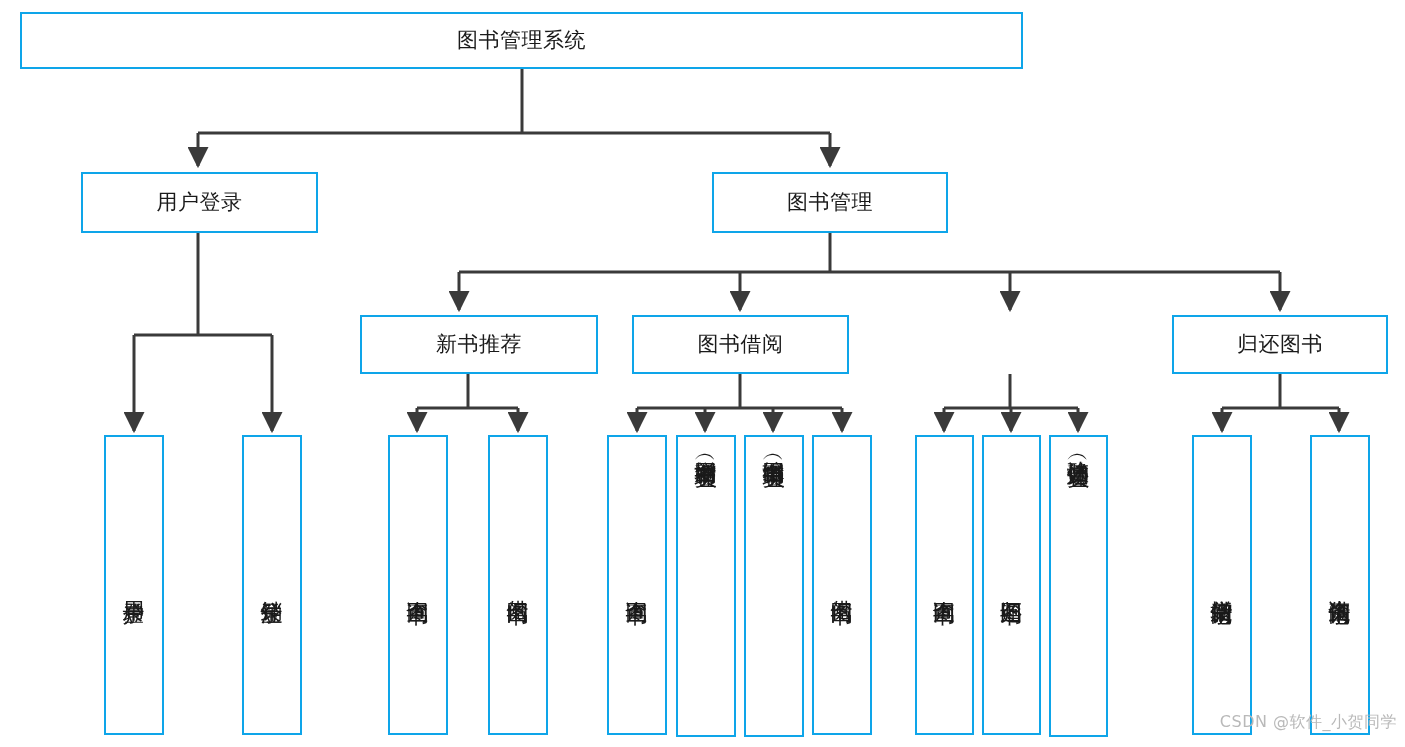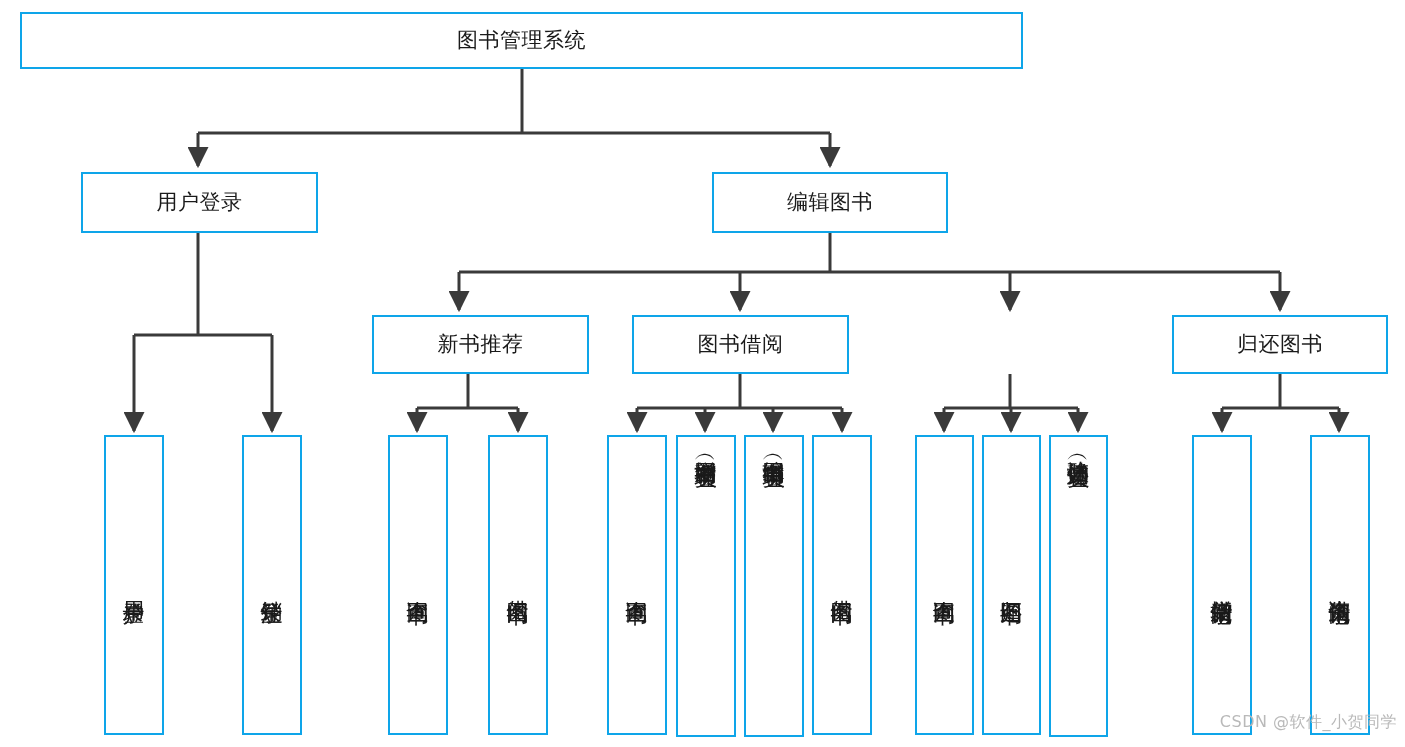--- a/index.html
+++ b/index.html
@@ -128,24 +128,24 @@
   </svg>
 
   <div class="node horiz" style="left:20px; top:12px; width:1003px; height:57px;">
     <span class="label">图书管理系统</span>
   </div>
 
   <div class="node horiz" style="left:81px; top:172px; width:237px; height:61px;">
     <span class="label">用户登录</span>
   </div>
   <div class="node horiz" style="left:712px; top:172px; width:236px; height:61px;">
-    <span class="label">编辑图书</span>
+    <span class="label">图书管理</span>
   </div>
 
-  <div class="node horiz" style="left:360px; top:315px; width:217px; height:59px;margin-left:12px;">
+  <div class="node horiz" style="left:360px; top:315px; width:238px; height:59px;">
     <span class="label">新书推荐</span>
   </div>
   <div class="node horiz" style="left:632px; top:315px; width:217px; height:59px;">
     <span class="label">图书借阅</span>
   </div>
   <div class="node horiz" style="left:1172px; top:315px; width:216px; height:59px;">
     <span class="label">归还图书</span>
   </div>
 
   <div class="node vert centered" style="left:104px; top:435px; width:60px; height:300px;">

